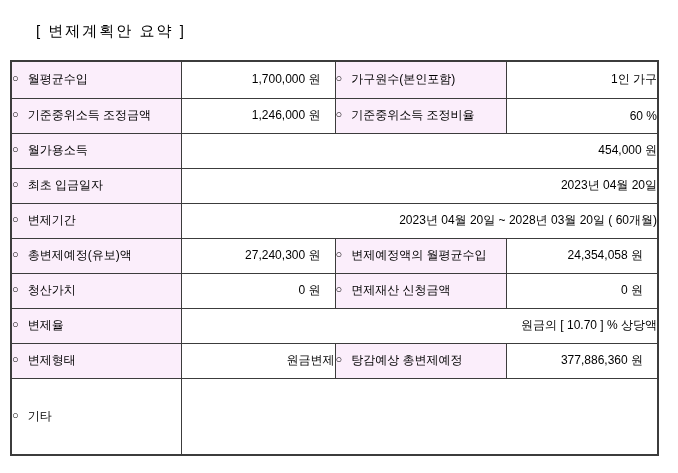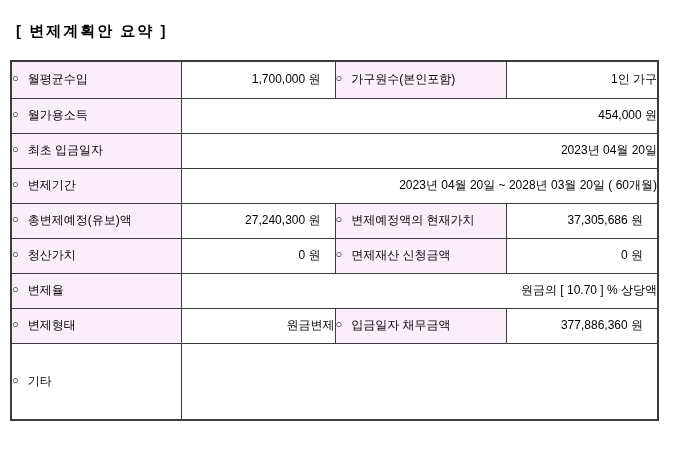--- a/index.html
+++ b/index.html
@@ -13,24 +13,24 @@
   }
   .page {
     position: relative;
     width: 678px;
     height: 473px;
     background: #ffffff;
     overflow: hidden;
   }
   .page-title {
     position: absolute;
-    left: 16px;
+    left: 36px;
     top: 22px;
     font-size: 15px;
-    font-weight: bold;
+    font-weight: normal;
     letter-spacing: 2px;
     color: #000000;
     white-space: nowrap;
   }
   table.summary {
     position: absolute;
     left: 10px;
     top: 60px;
     border-collapse: collapse;
     table-layout: fixed;
@@ -78,51 +78,57 @@
         <col style="width: 152px;">
       </colgroup>
     <tbody>
         <tr style="height: 37px;">
           <td class="label"><span class="bullet">○</span><span>월평균수입</span></td>
           <td class="value right">1,700,000 원</td>
           <td class="label"><span class="bullet">○</span><span>가구원수(본인포함)</span></td>
           <td class="value left">1인 가구</td>
         </tr>
         <tr style="height: 35px;">
+          <td class="label"><span class="bullet">○</span><span>기준중위소득 조정금액</span></td>
+          <td class="value right">1,246,000 원</td>
+          <td class="label"><span class="bullet">○</span><span>기준중위소득 조정비율</span></td>
+          <td class="value left">60 %</td>
+        </tr>
+        <tr style="height: 35px;">
           <td class="label"><span class="bullet">○</span><span>월가용소득</span></td>
           <td colspan="3" class="value left">454,000 원</td>
         </tr>
         <tr style="height: 35px;">
           <td class="label"><span class="bullet">○</span><span>최초 입금일자</span></td>
           <td colspan="3" class="value left">2023년 04월 20일</td>
         </tr>
         <tr style="height: 35px;">
           <td class="label"><span class="bullet">○</span><span>변제기간</span></td>
           <td colspan="3" class="value left">2023년 04월 20일 ~ 2028년 03월 20일 ( 60개월)</td>
         </tr>
         <tr style="height: 35px;">
           <td class="label"><span class="bullet">○</span><span>총변제예정(유보)액</span></td>
           <td class="value right">27,240,300 원</td>
-          <td class="label"><span class="bullet">○</span><span>변제예정액의 현재가치</span></td>
-          <td class="value right">37,305,686 원</td>
+          <td class="label"><span class="bullet">○</span><span>변제예정액의 월평균수입</span></td>
+          <td class="value right">24,354,058 원</td>
         </tr>
         <tr style="height: 35px;">
           <td class="label"><span class="bullet">○</span><span>청산가치</span></td>
           <td class="value right">0 원</td>
           <td class="label"><span class="bullet">○</span><span>면제재산 신청금액</span></td>
           <td class="value right">0 원</td>
         </tr>
         <tr style="height: 35px;">
           <td class="label"><span class="bullet">○</span><span>변제율</span></td>
           <td colspan="3" class="value left">원금의 [ 10.70 ] % 상당액</td>
         </tr>
         <tr style="height: 35px;">
           <td class="label"><span class="bullet">○</span><span>변제형태</span></td>
           <td class="value left">원금변제</td>
-          <td class="label"><span class="bullet">○</span><span>입금일자 채무금액</span></td>
+          <td class="label"><span class="bullet">○</span><span>탕감예상 총변제예정</span></td>
           <td class="value right">377,886,360 원</td>
         </tr>
         <tr style="height: 77px;">
           <td class="label plain"><span class="bullet">○</span><span>기타</span></td>
           <td colspan="3" class="value left"></td>
         </tr>
       </tbody>
   </table>
 </div>
 

